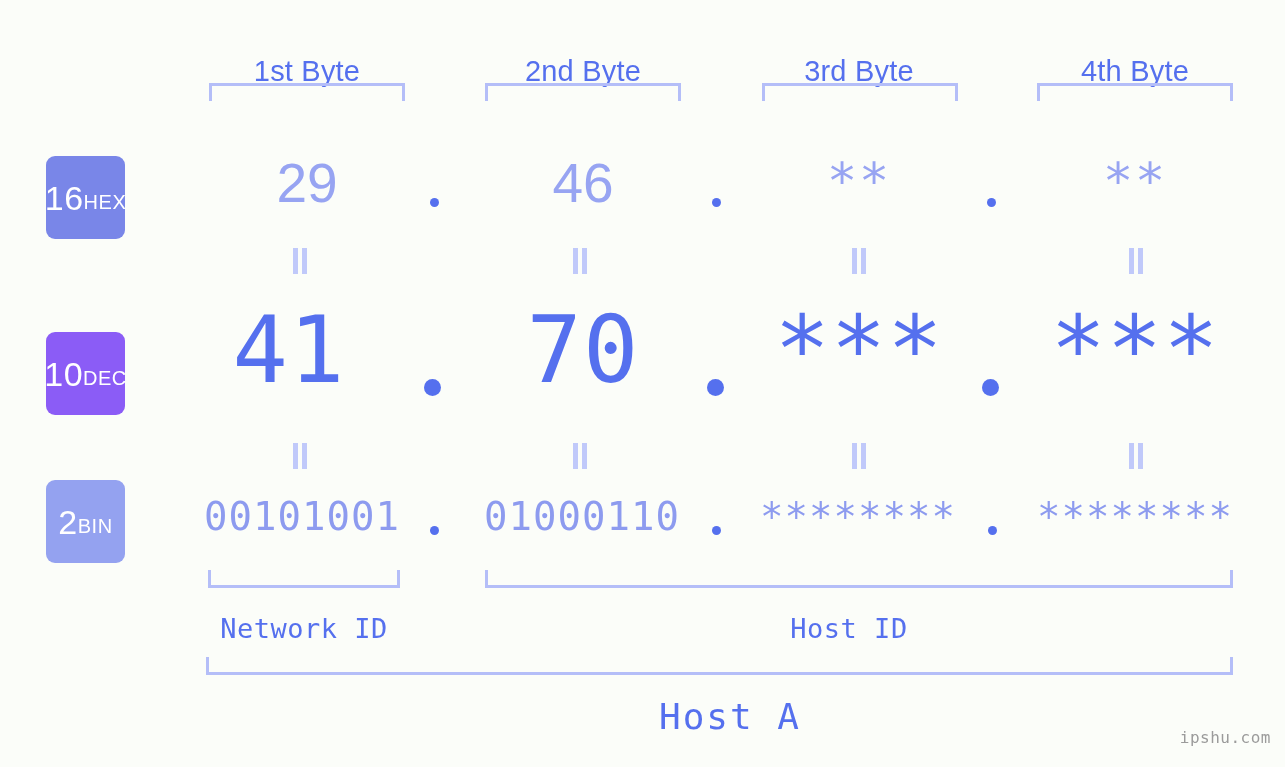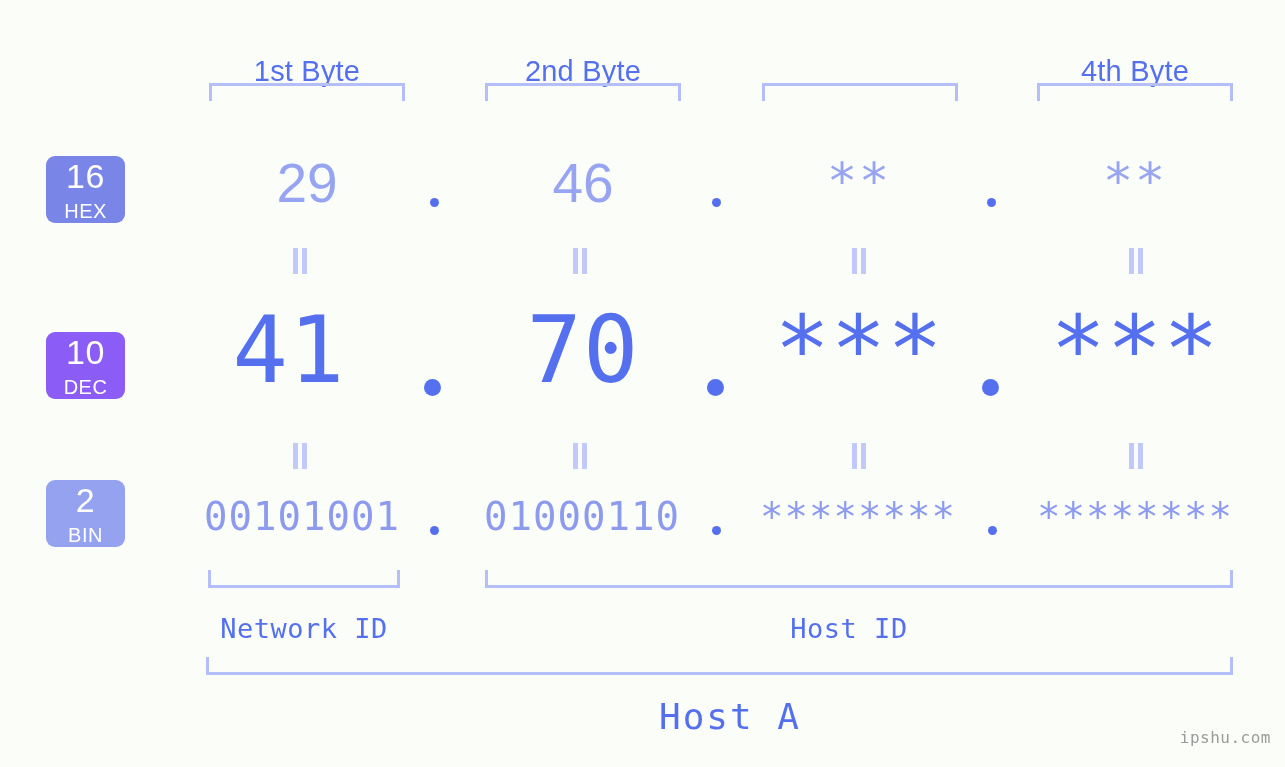--- a/index.html
+++ b/index.html
@@ -51,25 +51,25 @@
     border-left: 3px solid #b4bef8;
     border-right: 3px solid #b4bef8;
     box-sizing: border-box;
   }
 
   
   .badge {
     position: absolute;
     left: 46px;
     width: 79px;
-    height: 67px;
+    height: 83px;
     border-radius: 9px;
     color: #ffffff;
     display: flex;
-    flex-direction: column;
+    flex-direction: row;
     align-items: center;
     justify-content: center;
     line-height: 1;
   }
   .badge .b-num {
     font-size: 34px;
     font-weight: 400;
     letter-spacing: 0.5px;
   }
   .badge .b-sub {
@@ -177,20 +177,21 @@
     letter-spacing: 0.5px;
   }
 </style>
 </head>
 <body>
 
 <div id="stage">
 
   <div class="byte-label" style="left:177px">1st Byte</div>
   <div class="byte-label" style="left:453px">2nd Byte</div>
+  <div class="byte-label" style="left:729px">3rd Byte</div>
   <div class="byte-label" style="left:1005px">4th Byte</div>
 
   <div class="bracket-top" style="left:209px; top:83px; width:196px"></div>
   <div class="bracket-top" style="left:485px; top:83px; width:196px"></div>
   <div class="bracket-top" style="left:762px; top:83px; width:196px"></div>
   <div class="bracket-top" style="left:1037px; top:83px; width:196px"></div>
 
   <div class="badge" style="top:156px; background:#7986e8">
     <span class="b-num">16</span>
     <span class="b-sub">HEX</span>

